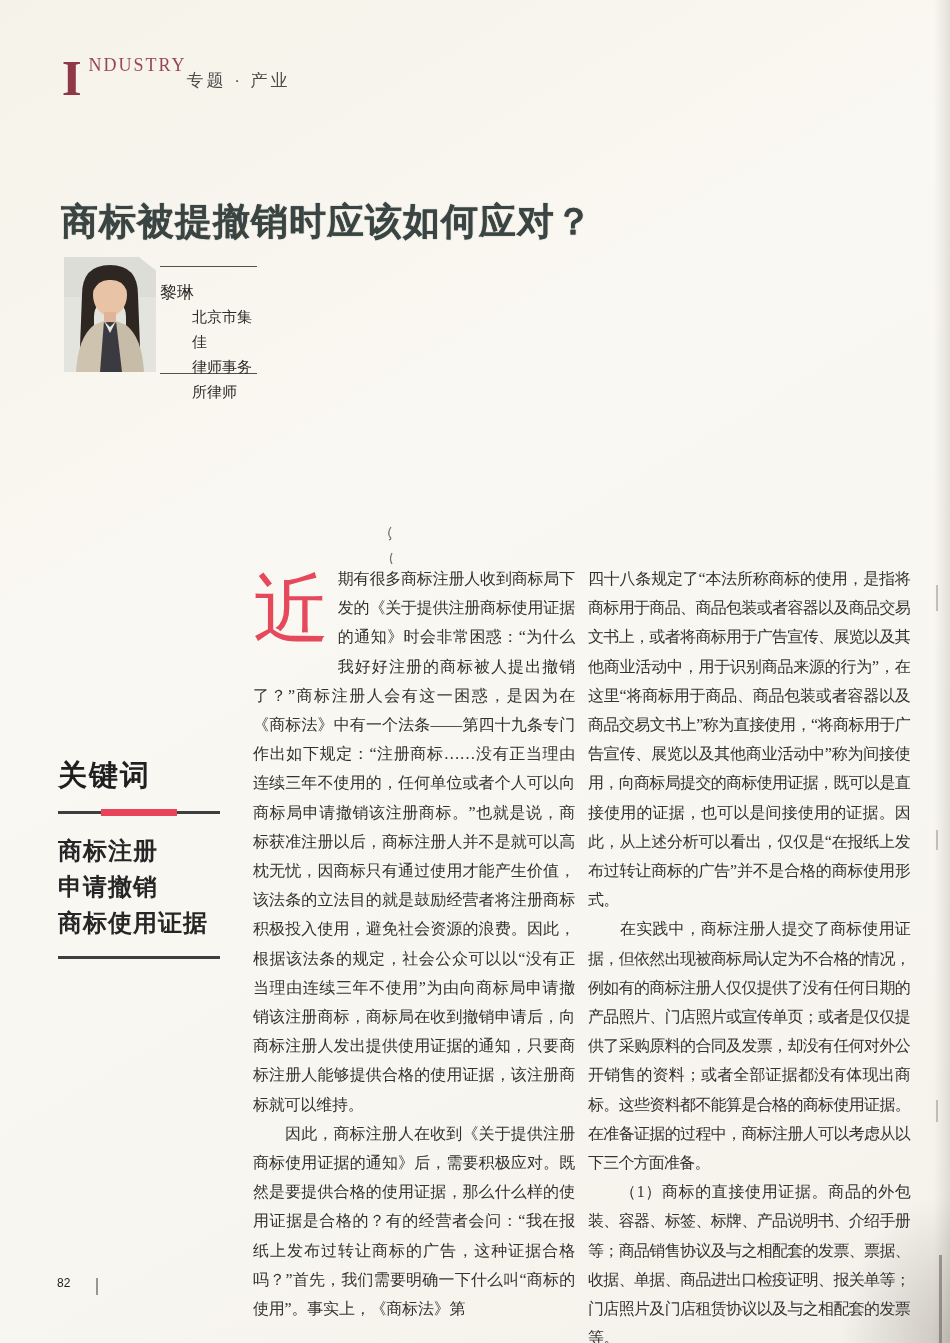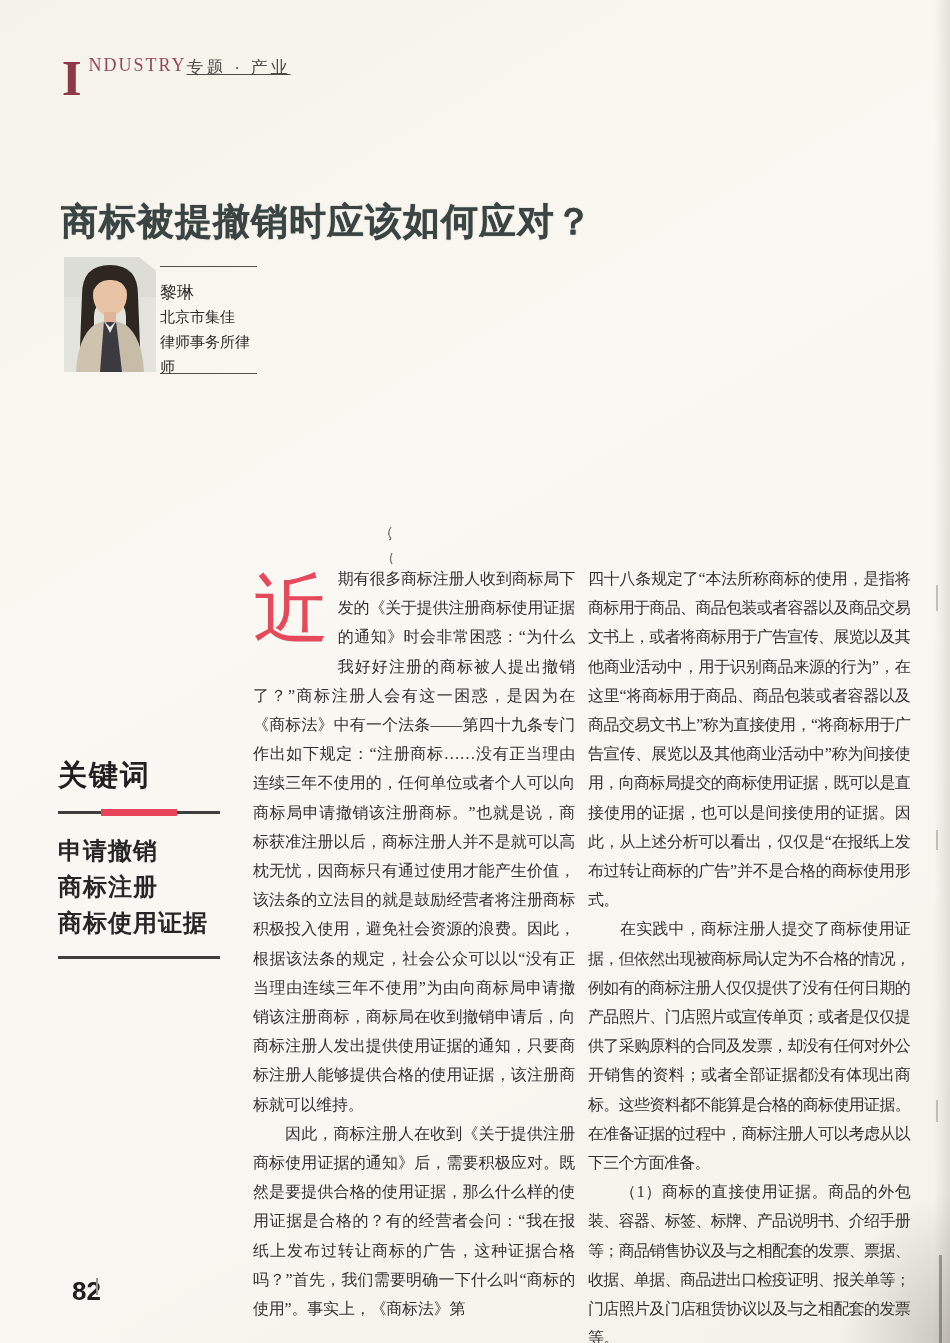--- a/index.html
+++ b/index.html
@@ -16,42 +16,42 @@
     color:#8e3848; font-weight:bold; margin-right:7px;
     background:linear-gradient(#7d2f3f,#a85563); -webkit-background-clip:text; background-clip:text;
   }
   .masthead .m-right{display:flex; flex-direction:row;}
   .masthead .m-en{
     font-family:"Liberation Serif", serif; font-size:18px; letter-spacing:2px;
     color:#974754; line-height:18px;
   }
   .masthead .m-cn{
     font-family:"Liberation Sans", sans-serif; font-size:17px; color:#4d4b48;
-    line-height:22px; letter-spacing:3px; margin-top:1px;text-decoration:underline;
+    line-height:22px; letter-spacing:3px; margin-top:14px;
   }
   
   .article-title{
     position:absolute; left:61px; top:172px;
     font-family:"Liberation Sans", sans-serif; font-weight:bold;
     font-size:37px; letter-spacing:1px; color:#3a4442;
     text-shadow:0 0 1px #3a4442;
   }
   
   .author-photo{
     position:absolute; left:64px; top:257px; width:92px; height:115px;
     clip-path:polygon(0 0, 81% 0, 100% 12%, 100% 100%, 0 100%);
     background:#dfe0da; box-shadow:0 0 2px rgba(0,0,0,.25);
   }
   .author-info{
     position:absolute; left:160px; top:266px; width:97px;
     border-top:1px solid #55504b; border-bottom:1px solid #55504b;
     padding:14px 0 16px 0; height:76px;
   }
   .author-name{font-size:17px; font-weight:normal; color:#2e2c2a; line-height:24px;}
-  .author-org{font-size:15px; color:#2e2c2a; line-height:25px;}
+  .author-org{font-size:15px; color:#2e2c2a; line-height:25px;margin-left:32px;}
   
   .keywords{position:absolute; left:58px; top:756px; width:162px; text-align:left;}
   .kw-heading{
     font-family:"Liberation Serif", serif; font-weight:bold; font-size:29px;
     letter-spacing:2px; color:#1f1f1f;
   }
   .kw-rule{position:relative; height:7px; margin-top:13px;}
   .kw-rule .dark{position:absolute; left:0; right:0; top:2px; height:3px; background:#3e3e3e;}
   .kw-rule .red{position:absolute; left:43px; width:76px; top:0; height:7px; background:#e84358;}
   .kw-list{margin-top:17px; font-family:"Liberation Serif", serif; font-weight:bold;
@@ -66,23 +66,23 @@
   .col p{margin:0; text-indent:2em;}
   .col p.no-indent{text-indent:0;}
   .col-1{left:253px; width:322px; font-size:16px; line-height:29.2px; letter-spacing:-0.2px;}
   .col-2{left:588px; width:322px; font-size:16px; line-height:29.2px; letter-spacing:-0.8px;}
   .dropcap{
     float:left; font-size:76px; line-height:84px; height:86px;
     color:#e6495b; margin:3px 9px 0 0; font-family:"Liberation Serif", serif;
   }
   
   .page-num{
-    position:absolute; left:72px; top:1276px;
-    font-family:"Liberation Sans", sans-serif; font-weight:bold;
-    font-size:26px; color:#1e1e1e;
+    position:absolute; left:57px; top:1276px;
+    font-family:"Liberation Sans", sans-serif; font-weight:normal;
+    font-size:12px; color:#1e1e1e;
   }
   .page-num-bar{
     position:absolute; left:96px; top:1278px; width:2px; height:17px; background:#9a968f;
   }
   
   .edge-shadow{
     position:absolute; right:0; top:0; width:16px; height:100%;
     background:linear-gradient(to right, rgba(0,0,0,0), rgba(110,104,94,0.16));
   }
   .corner-shadow{
@@ -133,22 +133,22 @@
     <div class="author-org">律师事务所律师</div>
   </div>
 
   <div class="keywords">
     <div class="kw-heading">关键词</div>
     <div class="kw-rule">
       <div class="dark"></div>
       <div class="red"></div>
     </div>
     <div class="kw-list">
+      <div>商标注册</div>
       <div>申请撤销</div>
-      <div>商标注册</div>
       <div>商标使用证据</div>
     </div>
     <div class="kw-bottom"></div>
   </div>
 
   <div class="col col-1">
     <p class="no-indent"><span class="dropcap">近</span><span>期有很多商标注册人收到商标局下发的《关于提供注册商标使用证据的通知》时会非常困惑：“为什么我好好注册的商标被人提出撤销了？”商标注册人会有这一困惑，是因为在《商标法》中有一个法条——第四十九条专门作出如下规定：“注册商标……没有正当理由连续三年不使用的，任何单位或者个人可以向商标局申请撤销该注册商标。”也就是说，商标获准注册以后，商标注册人并不是就可以高枕无忧，因商标只有通过使用才能产生价值，该法条的立法目的就是鼓励经营者将注册商标积极投入使用，避免社会资源的浪费。因此，根据该法条的规定，社会公众可以以“没有正当理由连续三年不使用”为由向商标局申请撤销该注册商标，商标局在收到撤销申请后，向商标注册人发出提供使用证据的通知，只要商标注册人能够提供合格的使用证据，该注册商标就可以维持。</span></p>
     <p>因此，商标注册人在收到《关于提供注册商标使用证据的通知》后，需要积极应对。既然是要提供合格的使用证据，那么什么样的使用证据是合格的？有的经营者会问：“我在报纸上发布过转让商标的广告，这种证据合格吗？”首先，我们需要明确一下什么叫“商标的使用”。事实上，《商标法》第</p>
   </div>
 

